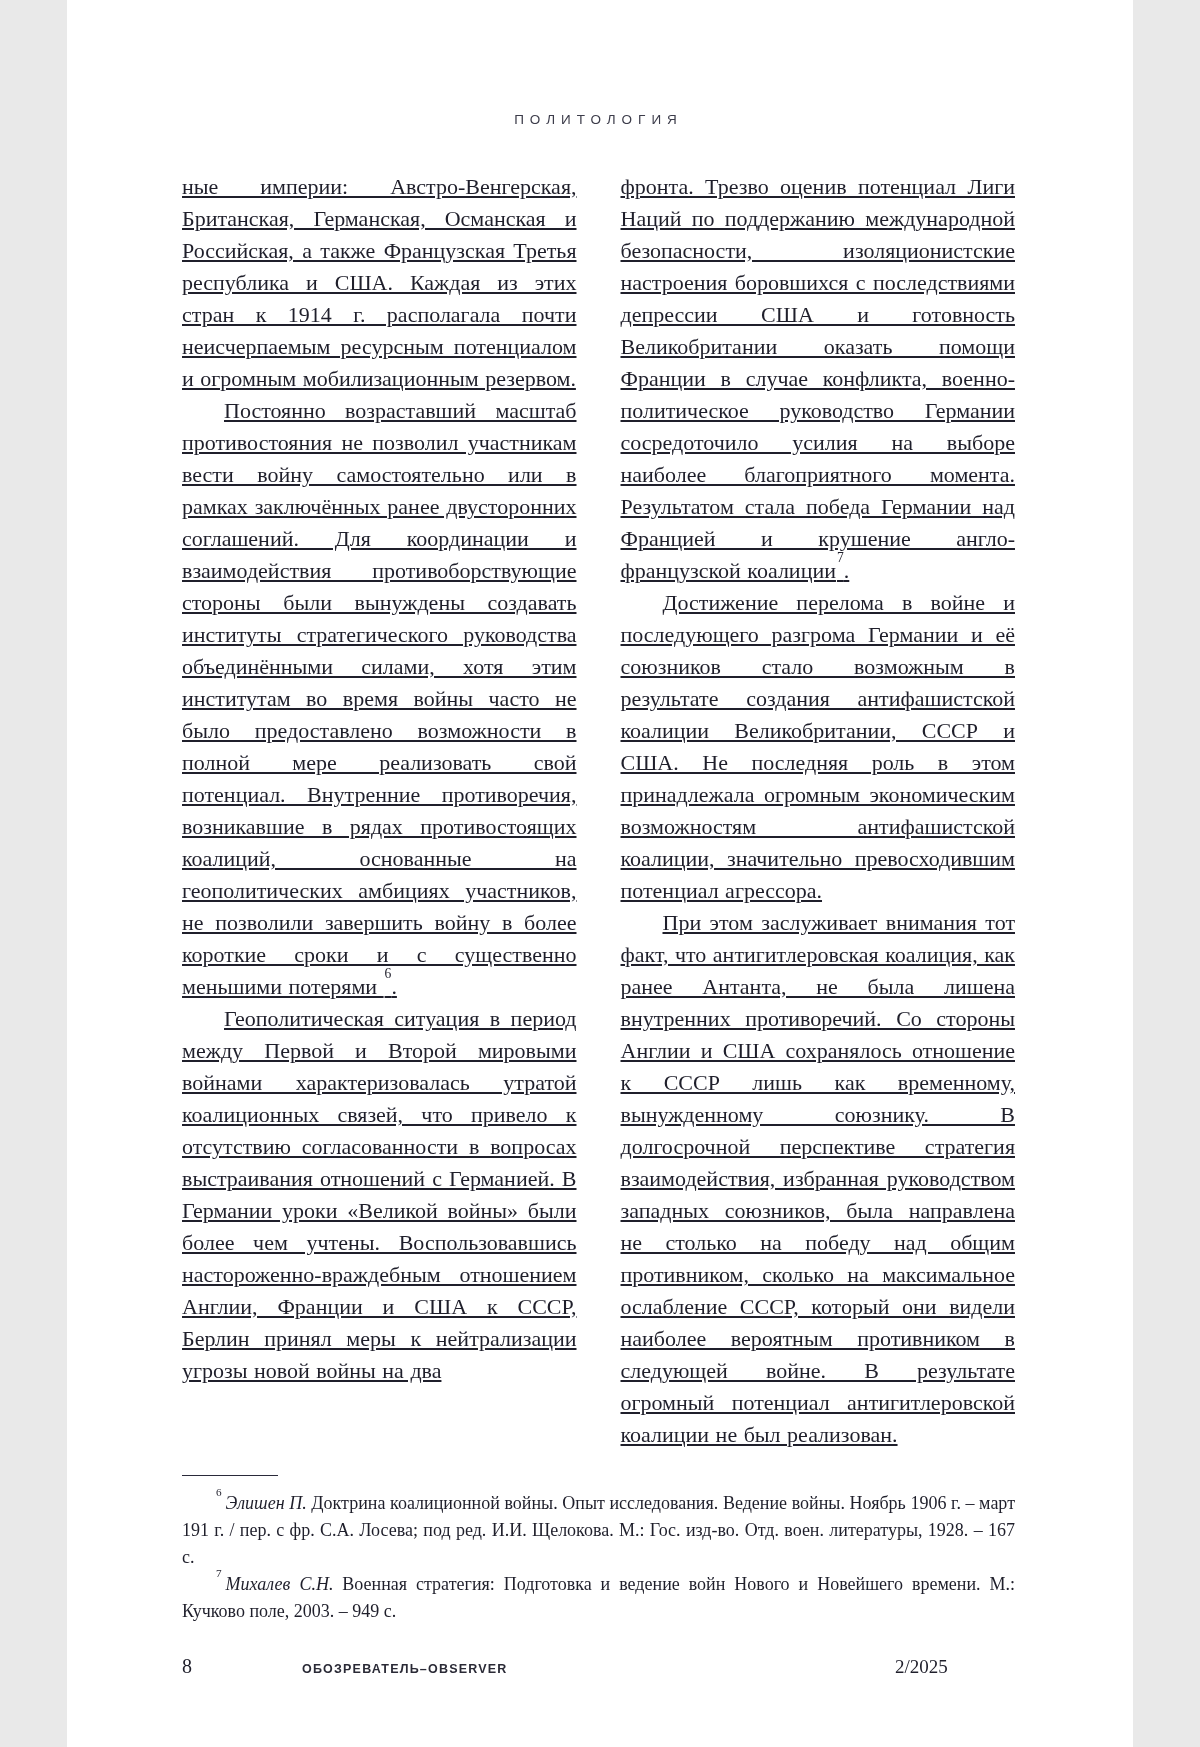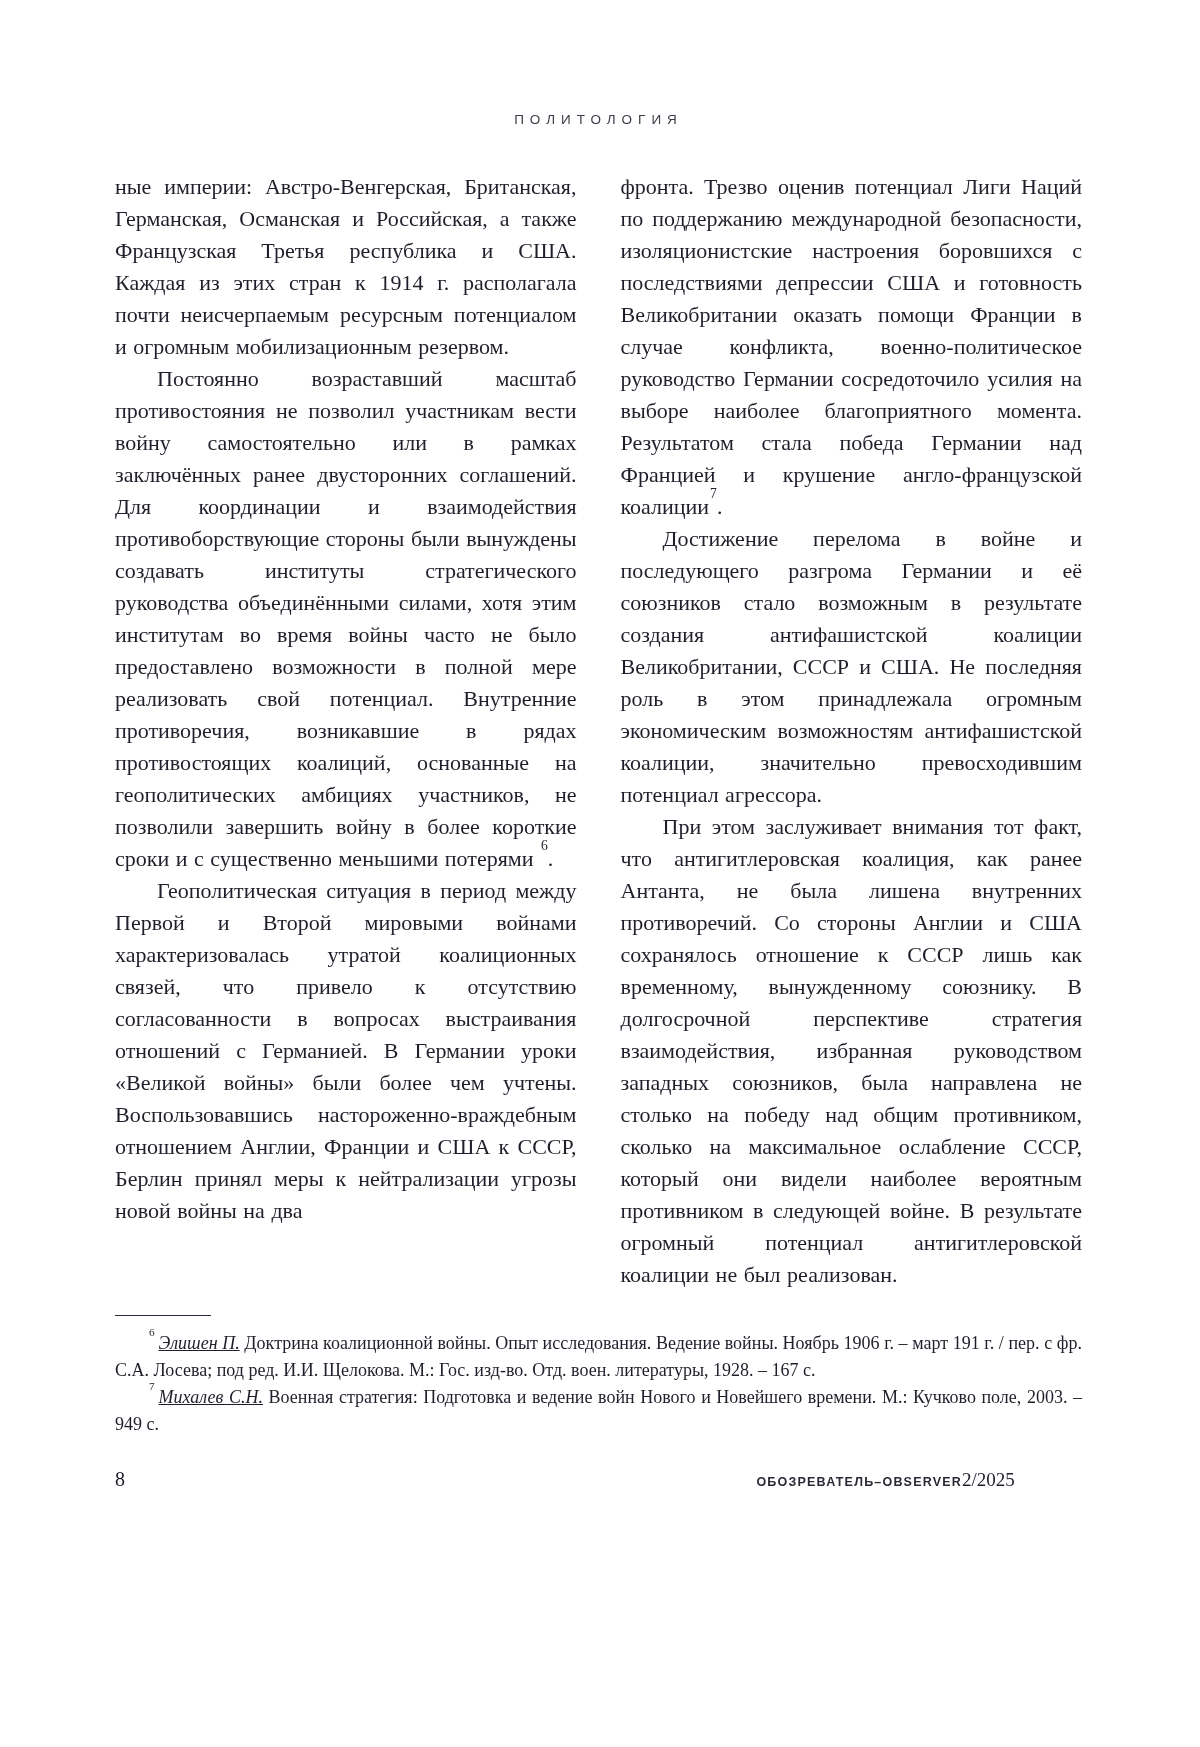--- a/index.html
+++ b/index.html
@@ -1,18 +1,18 @@
 <!DOCTYPE html>
 <html lang="ru"><head>
 <meta charset="utf-8">
 <style>
   html, body { margin: 0; padding: 0; background: #e9e9e9; }
   .page {
     position: relative;
-    width: 1200px;
+    width: 1066px;
     height: 1747px;
     margin: 0 auto;
     background: #ffffff;
     color: #1f1f2b;
     font-family: "Liberation Serif", serif;
     box-sizing: border-box;
     padding: 112px 118px 0 115px;
     overflow: hidden;
   }
   .rubric {
@@ -30,20 +30,21 @@
     column-gap: 44px;
     align-items: start;
   }
   .col {
     font-size: 22px;
     line-height: 32px;
     text-align: justify;
     hyphens: auto;
     -webkit-hyphens: auto;
     word-spacing: 1px;
+    text-decoration: underline;
   }
   .col p { margin: 0; }
   .col p.indent { text-indent: 42px; }
   sup.fnref {
     font-size: 0.62em;
     line-height: 0;
     position: relative;
     top: -0.55em;
     margin-left: 1px;
   }
@@ -63,30 +64,30 @@
     hyphens: auto;
     -webkit-hyphens: auto;
   }
   .footnote sup.fnmark {
     font-size: 0.62em;
     line-height: 0;
     position: relative;
     top: -0.5em;
     margin-right: 4px;
   }
-  .footnote .it { font-style: italic; text-decoration: underline; }
+  .footnote .it { font-style: italic; }
   .footer {
     margin-top: 30px;
     display: flex;
     align-items: baseline;
   }
   .footer .pageno { font-size: 20px; width: 120px; }
   .footer .journal {
     flex: 1;
-    text-align: right;
+    text-align: left;
     font-family: "Liberation Sans", sans-serif;
     font-size: 12.5px;
     font-weight: bold;
     letter-spacing: 1.2px;
     color: #2a2a36;
   }
   .footer .issue { font-size: 19px; width: 120px; text-align: left; }
 </style>
 </head>
 <body>

